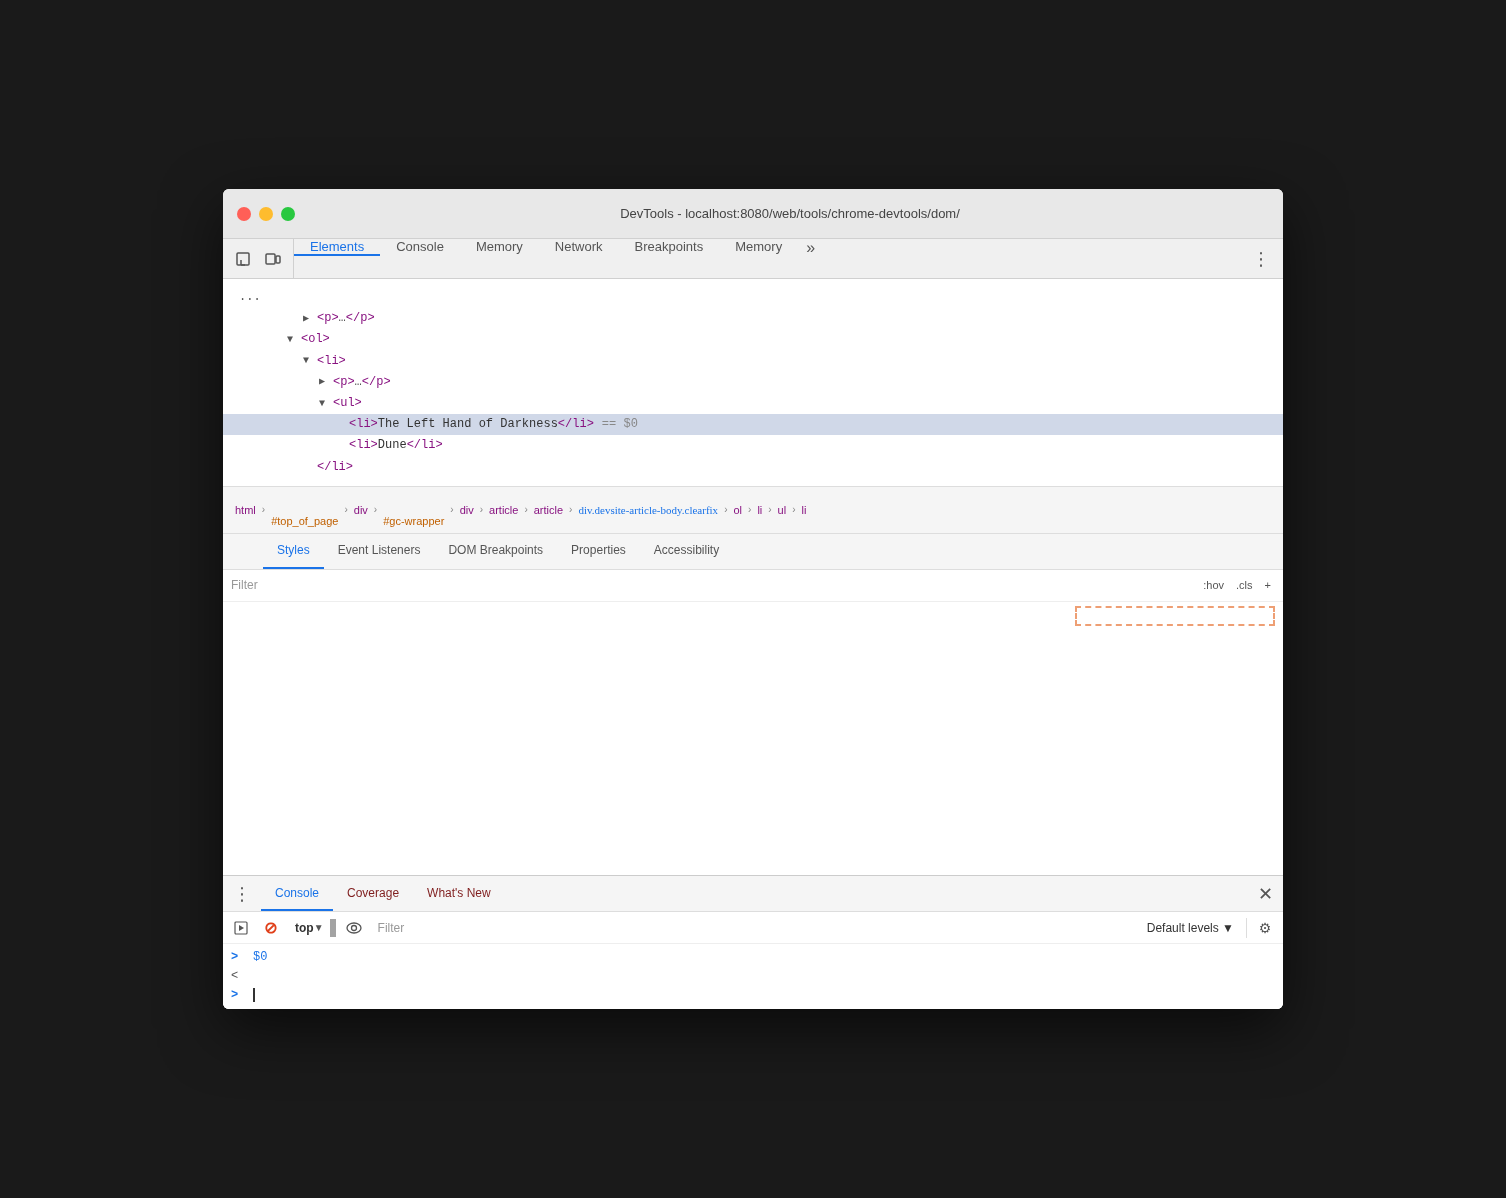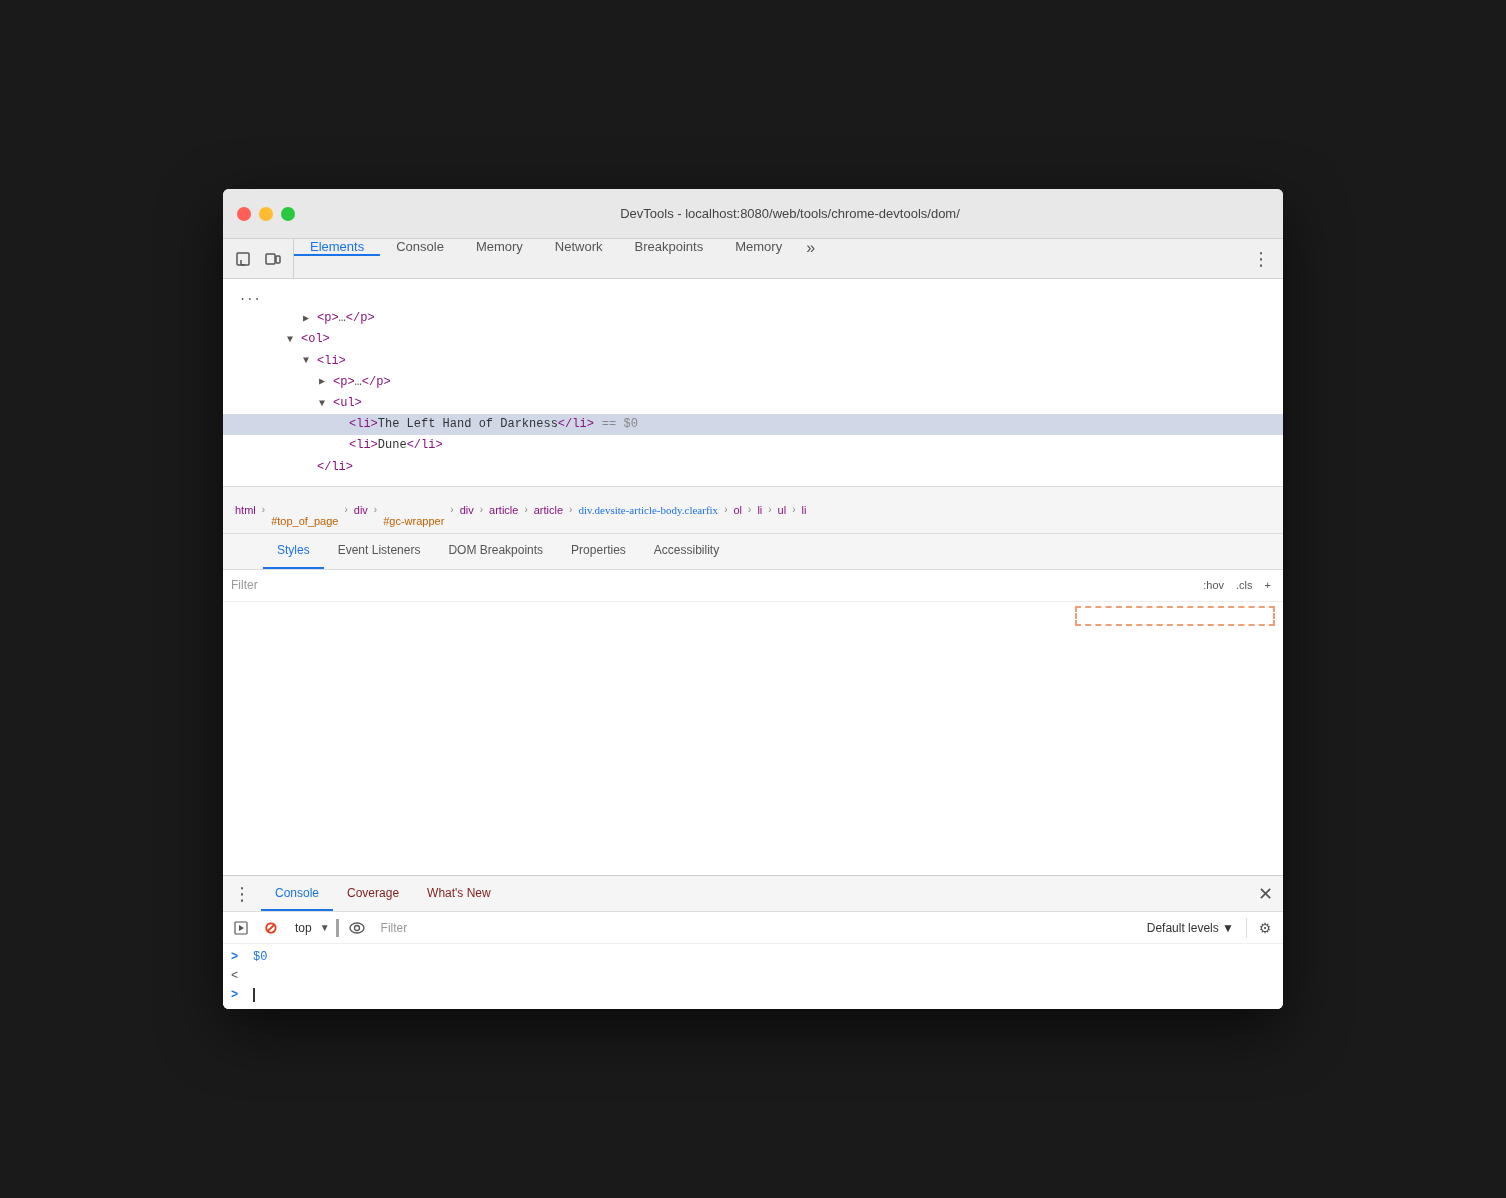--- a/index.html
+++ b/index.html
@@ -360,26 +360,27 @@
       justify-content: center;
       cursor: pointer;
       border-radius: 3px;
       color: #555;
       font-size: 13px;
     }
 
     .context-selector {
       display: flex;
       align-items: center;
-      gap: 8px;
+      gap: 0;
       padding: 2px 6px;
       cursor: pointer;
       font-size: 12px;
       color: #333;
-      border-right: 3px solid #a3a3a3;
+      border-right: 6px solid #a3a3a3;
+      font-weight: bold;
     }
 
     .console-filter {
       flex: 1;
       border: none;
       outline: none;
       font-size: 12px;
       padding: 2px 6px;
     }
 

